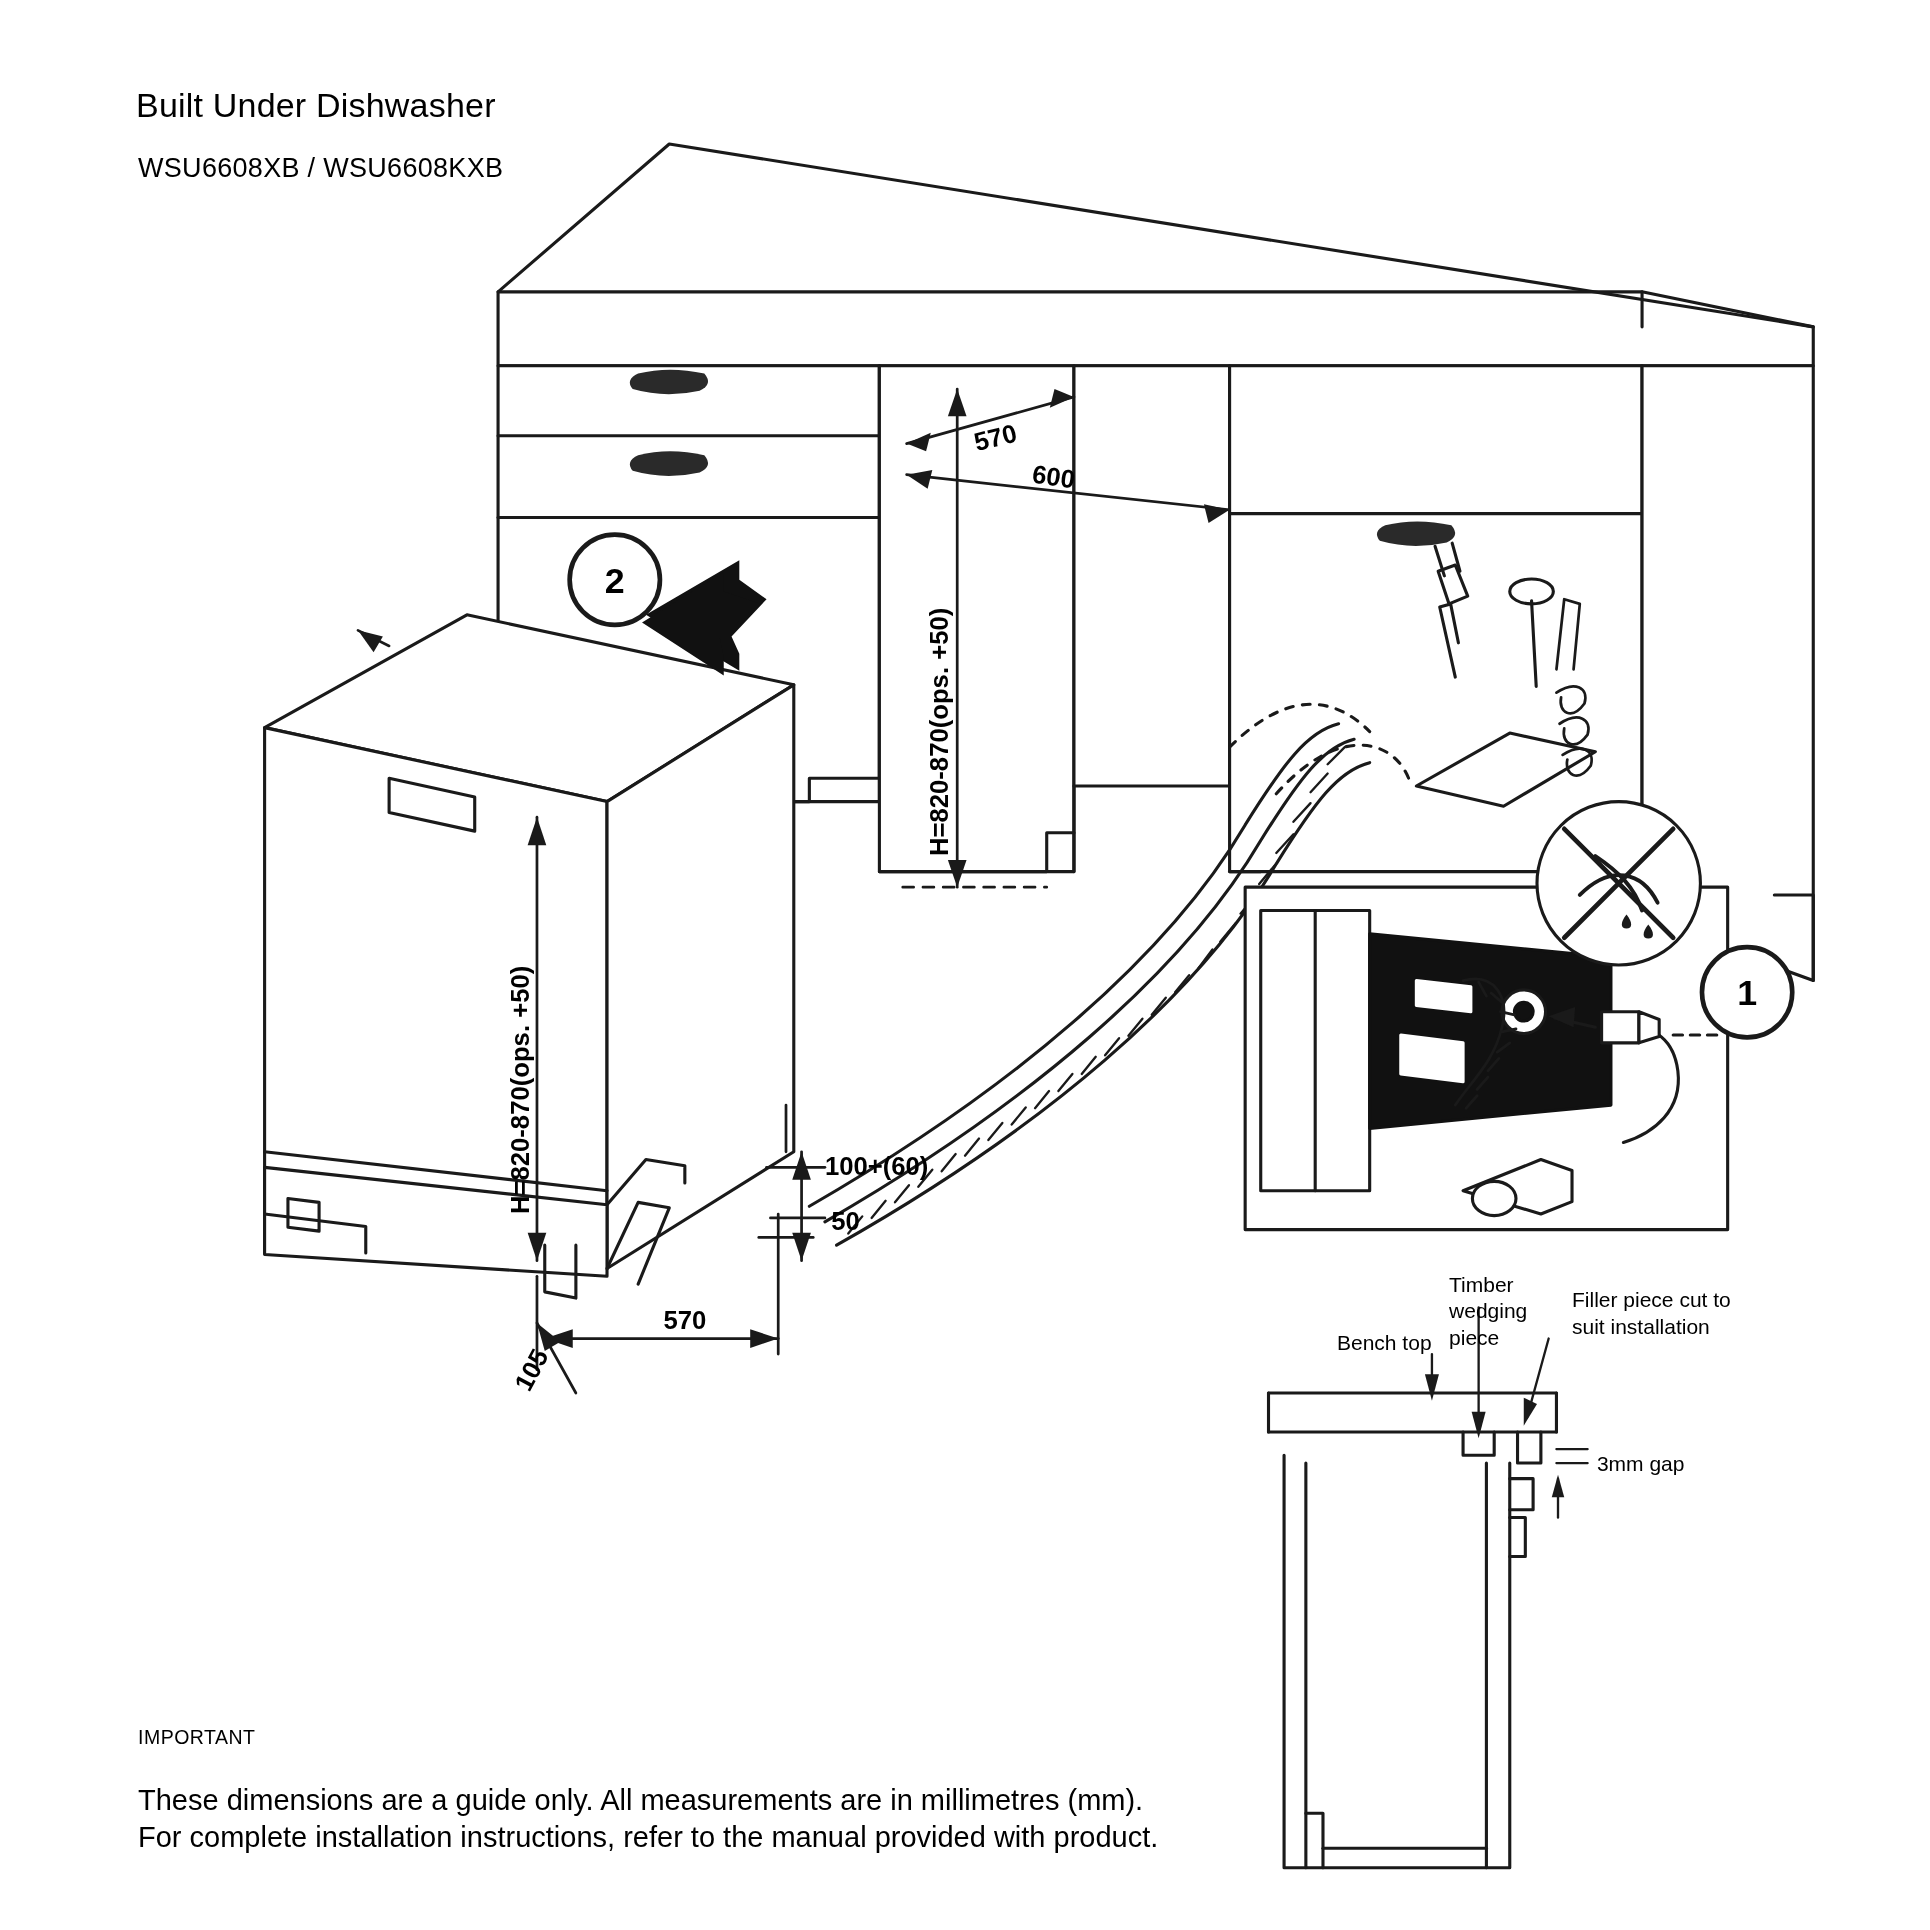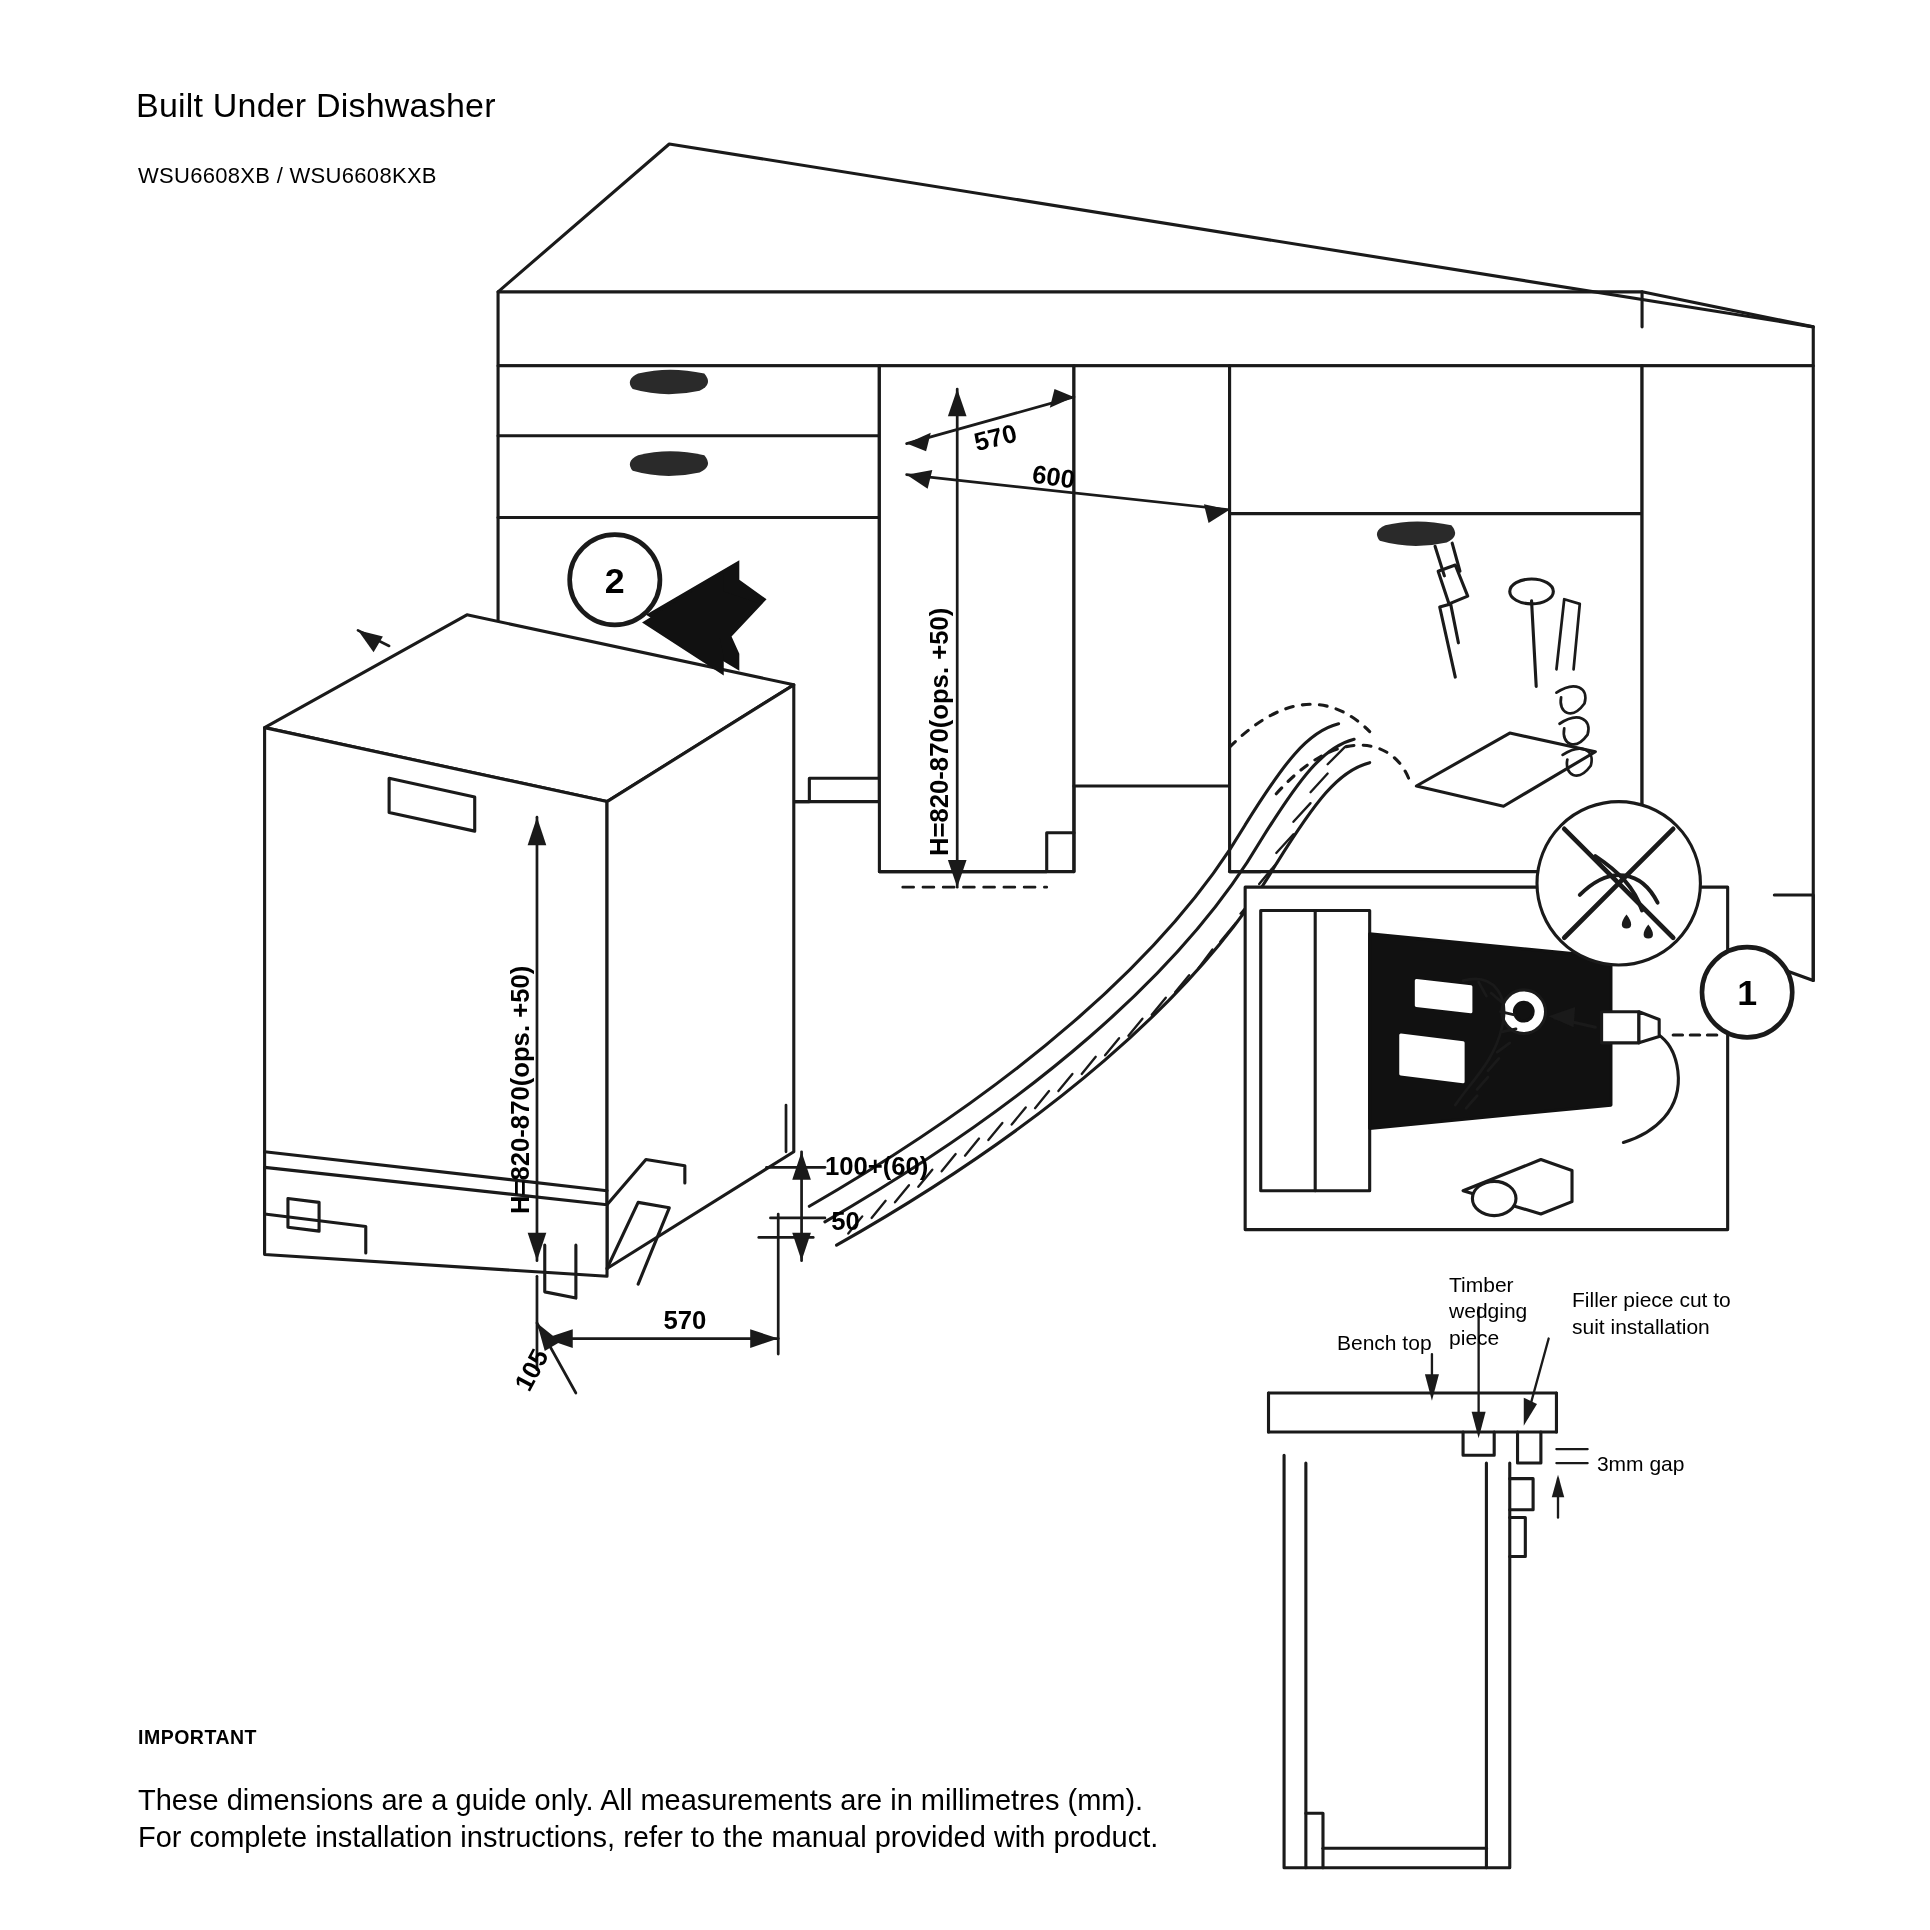--- a/index.html
+++ b/index.html
@@ -26,31 +26,30 @@
     left: 136px;
     top: 86px;
     font-size: 34px;
     font-weight: normal;
     letter-spacing: 0.2px;
   }
   .subtitle {
     position: absolute;
     left: 138px;
     top: 153px;
-    font-size: 22px;
+    font-size: 27px;
     font-weight: normal;
     letter-spacing: 0.3px;
-    margin-top: 10px;
   }
   .important-head {
     position: absolute;
     left: 138px;
     top: 1726px;
     font-size: 19.5px;
-    font-weight: bold;
+    font-weight: normal;
     letter-spacing: 0.5px;
   }
   .important-body {
     position: absolute;
     left: 138px;
     top: 1782px;
     font-size: 29px;
     line-height: 37px;
     white-space: pre-line;
   }

